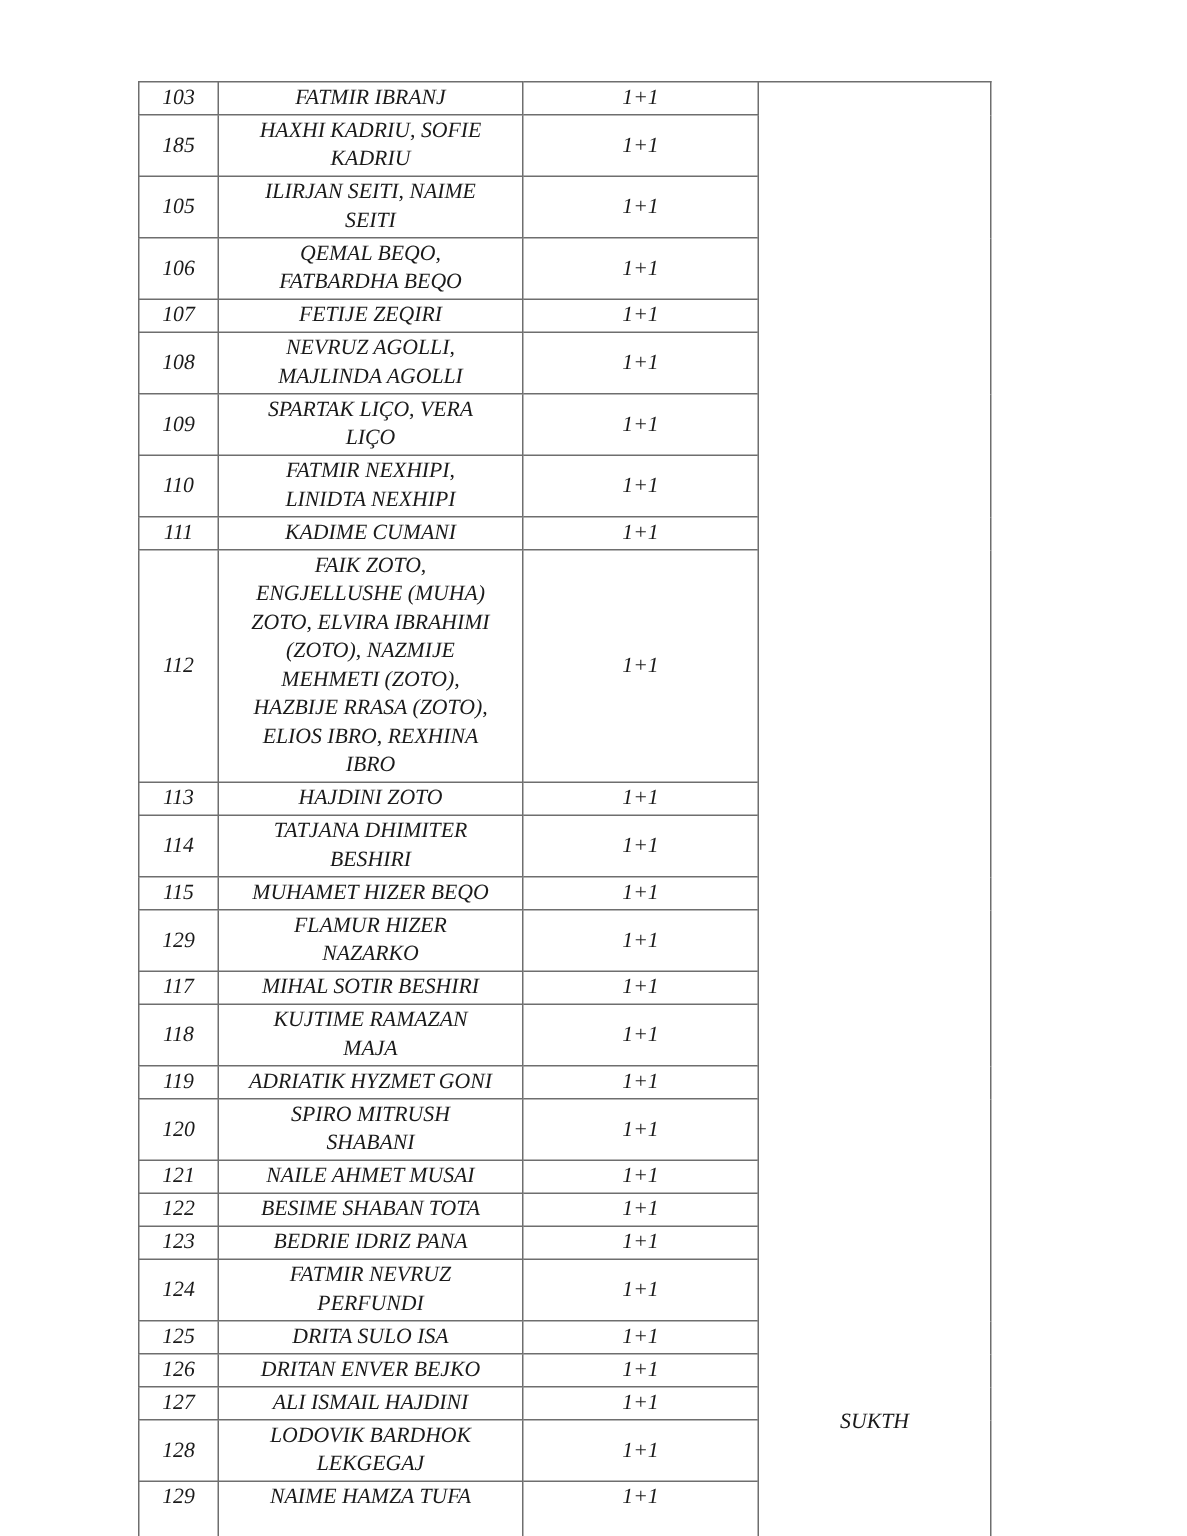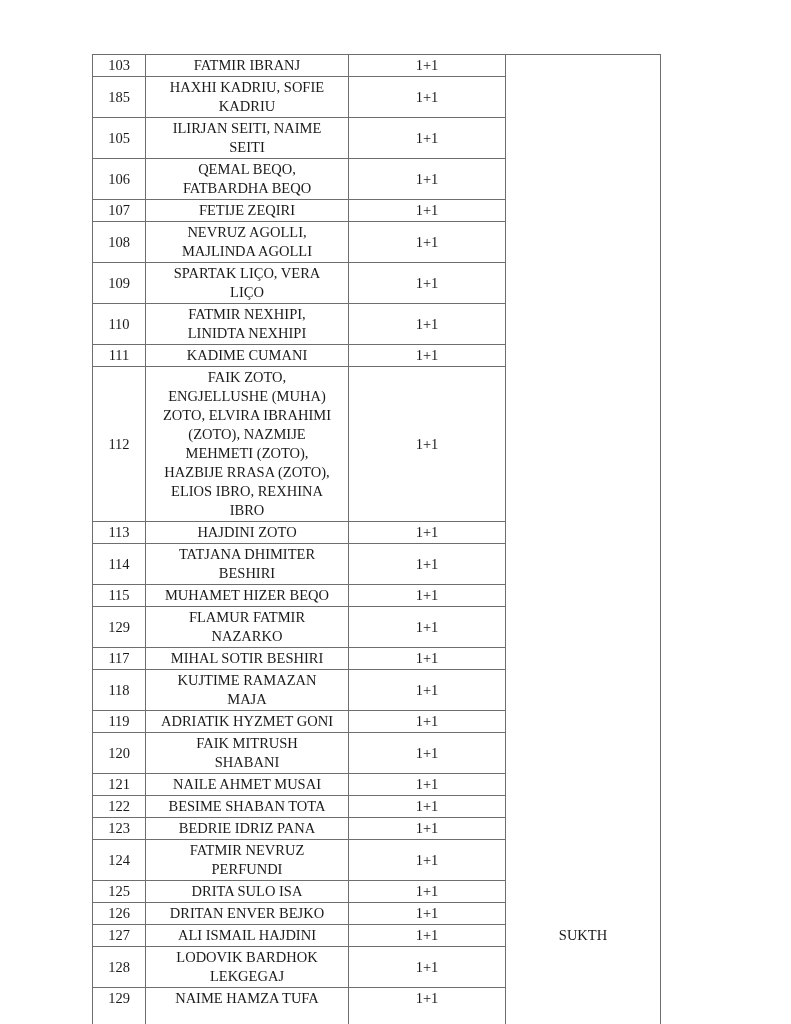--- a/index.html
+++ b/index.html
@@ -13,20 +13,21 @@
     background: var(--page-bg);
   }
   .page {
     position: relative;
     width: 698px;
     height: 1024px;
     background: var(--page-bg);
     overflow: hidden;
     font-family: "Liberation Serif", "DejaVu Serif", serif;
     color: var(--text-color);
+    font-style: italic;
   }
   table.roster {
     position: absolute;
     left: 92px;
     top: 54px;
     width: 568px;
     border-collapse: collapse;
     table-layout: fixed;
     font-size: 14.5px;
   }
@@ -47,21 +48,21 @@
     vertical-align: top;
   }
   td.col-region {
     position: relative;
     padding: 0;
   }
   .region-label {
     position: absolute;
     left: 0;
     right: 0;
-    bottom: 89px;
+    bottom: 76px;
     text-align: center;
     line-height: 19px;
   }
 </style>
 </head>
 <body>
 
 <div class="page">
   <table class="roster">
     <colgroup>
@@ -148,21 +149,21 @@
 BESHIRI</td>
           <td class="col-value">1+1</td>
         </tr>
         <tr>
           <td class="col-num">115</td>
           <td class="col-name">MUHAMET HIZER BEQO</td>
           <td class="col-value">1+1</td>
         </tr>
         <tr>
           <td class="col-num">129</td>
-          <td class="col-name">FLAMUR FATMIR
+          <td class="col-name">FLAMUR HIZER
 NAZARKO</td>
           <td class="col-value">1+1</td>
         </tr>
         <tr>
           <td class="col-num">117</td>
           <td class="col-name">MIHAL SOTIR BESHIRI</td>
           <td class="col-value">1+1</td>
         </tr>
         <tr>
           <td class="col-num">118</td>
@@ -170,21 +171,21 @@
 MAJA</td>
           <td class="col-value">1+1</td>
         </tr>
         <tr>
           <td class="col-num">119</td>
           <td class="col-name">ADRIATIK HYZMET GONI</td>
           <td class="col-value">1+1</td>
         </tr>
         <tr>
           <td class="col-num">120</td>
-          <td class="col-name">FAIK MITRUSH
+          <td class="col-name">SPIRO MITRUSH
 SHABANI</td>
           <td class="col-value">1+1</td>
         </tr>
         <tr>
           <td class="col-num">121</td>
           <td class="col-name">NAILE AHMET MUSAI</td>
           <td class="col-value">1+1</td>
         </tr>
         <tr>
           <td class="col-num">122</td>

